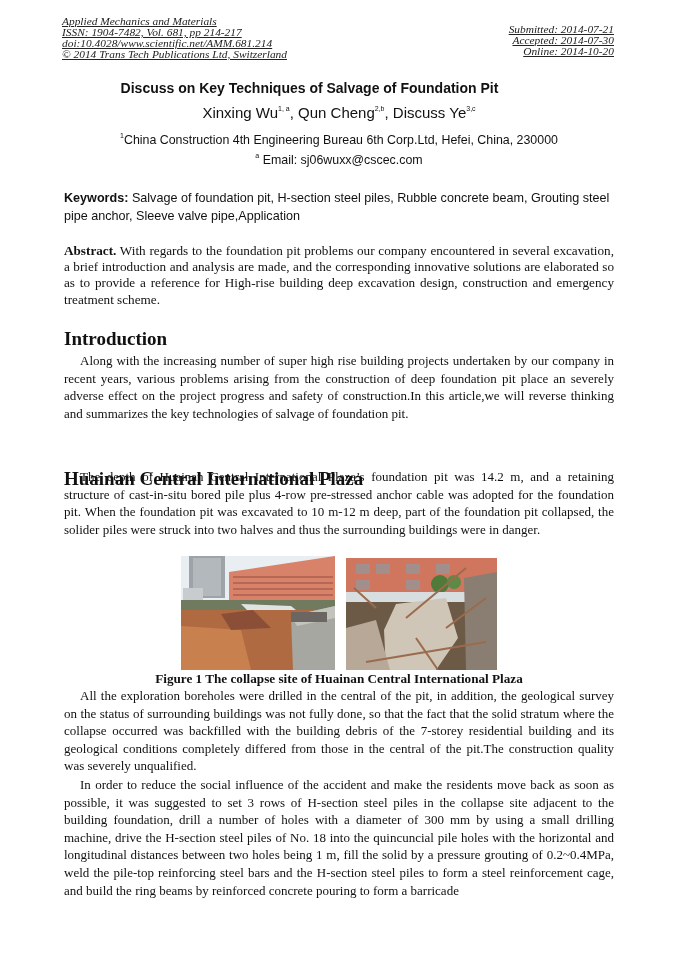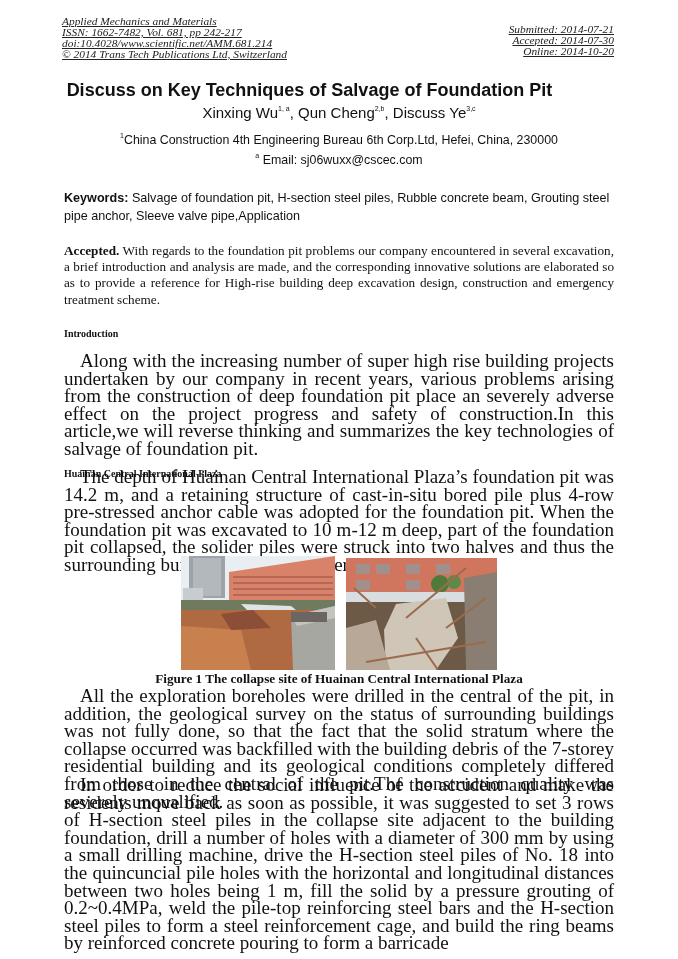--- a/index.html
+++ b/index.html
@@ -7,21 +7,21 @@
       width: 678px; height: 959px; background: #ffffff; position: relative;
       overflow: hidden; color: #111;
       font-family: "Liberation Serif", serif;
     }
     .abs { position: absolute; }
     .hdr { font-style: italic; font-size: 11.4px; line-height: 11px; color: #222; text-decoration: underline; }
     .hdr-left { left: 62px; top: 16px; }
     .hdr-right { right: 64px; top: 24px; text-align: right; }
     .title {
       left: 0; width: 619px; top: 80px; text-align: center;
-      font-family: "Liberation Sans", sans-serif; font-weight: bold; font-size: 18px;
+      font-family: "Liberation Sans", sans-serif; font-weight: bold; font-size: 14px;
     }
     .authors {
       left: 0; width: 678px; top: 104px; text-align: center;
       font-family: "Liberation Sans", sans-serif; font-size: 15px;
     }
     .authors sup { font-size: 7px; vertical-align: 7px; }
     .affil {
       left: 0; width: 678px; top: 132px; text-align: center;
       font-family: "Liberation Sans", sans-serif; font-size: 12.4px;
     }
@@ -33,39 +33,39 @@
     .keywords {
       left: 64px; width: 552px; top: 189px;
       font-family: "Liberation Sans", sans-serif; font-size: 12.6px; line-height: 18px;
     }
     .keywords b { font-weight: bold; margin-top: 48px; }
     .abstract {
       left: 64px; width: 550px; top: 243px;
       font-size: 13.2px; line-height: 16.2px; text-align: justify;
     }
     .abstract b { font-weight: bold; }
-    .section-h { left: 64px; font-weight: bold; font-size: 10px; }
+    .section-h { left: 64px; font-weight: bold; font-size: 19px; }
     .para {
-      left: 64px; width: 550px; font-size: 19px; line-height: 17.6px;
+      left: 64px; width: 550px; font-size: 13px; line-height: 17.6px;
       text-align: justify; text-indent: 16px;
     }
     .photo { position: absolute; overflow: hidden; }
     .photo1 { left: 181px; top: 556px; width: 154px; height: 114px; }
     .photo2 { left: 346px; top: 558px; width: 151px; height: 112px; }
     .caption {
       left: 0; width: 678px; top: 671px; text-align: center;
       font-weight: bold; font-size: 13.2px;
     }
   </style>
 </head>
 <body>
 
 <div class="abs hdr hdr-left">
   <div>Applied Mechanics and Materials</div>
-  <div>ISSN: 1662-7482, Vol. 681, pp 242-217</div>
+  <div>ISSN: 1904-7482, Vol. 681, pp 214-217</div>
   <div>doi:10.4028/www.scientific.net/AMM.681.214</div>
   <div>© 2014 Trans Tech Publications Ltd, Switzerland</div>
 </div>
 <div class="abs hdr hdr-right">
   <div>Submitted: 2014-07-21</div>
   <div>Accepted: 2014-07-30</div>
   <div>Online: 2014-10-20</div>
 </div>
 
 <div class="abs title">Discuss on Key Techniques of Salvage of Foundation Pit</div>
@@ -77,21 +77,21 @@
 </div>
 <div class="abs email">
   <sup>a</sup><span> Email: sj06wuxx@cscec.com</span>
 </div>
 
 <div class="abs keywords">
   <b>Keywords:</b><span> Salvage of foundation pit, H-section steel piles, Rubble concrete beam, Grouting steel pipe anchor, Sleeve valve pipe,Application</span>
 </div>
 
 <div class="abs abstract">
-  <b>Accepted.</b><span> With regards to the foundation pit problems our company encountered in several excavation, a brief introduction and analysis are made, and the corresponding innovative solutions are elaborated so as to provide a reference for High-rise building deep excavation design, construction and emergency treatment scheme.</span>
+  <b>Abstract.</b><span> With regards to the foundation pit problems our company encountered in several excavation, a brief introduction and analysis are made, and the corresponding innovative solutions are elaborated so as to provide a reference for High-rise building deep excavation design, construction and emergency treatment scheme.</span>
 </div>
 
 <div class="abs section-h" style="top:328px;">Introduction</div>
 <div class="abs para" style="top:352px;">Along with the increasing number of super high rise building projects undertaken by our company in recent years, various problems arising from the construction of deep foundation pit place an severely adverse effect on the project progress and safety of construction.In this article,we will reverse thinking and summarizes the key technologies of salvage of foundation pit.</div>
 
 <div class="abs section-h" style="top:444px;margin-top:24px;">Huainan Central International Plaza</div>
 <div class="abs para" style="top:468px;">The depth of Huainan Central International Plaza’s foundation pit was 14.2 m, and a retaining structure of cast-in-situ bored pile plus 4-row pre-stressed anchor cable was adopted for the foundation pit. When the foundation pit was excavated to 10 m-12 m deep, part of the foundation pit collapsed, the solider piles were struck into two halves and thus the surrounding buildings were in danger.</div>
 
 <div class="photo photo1">
   <svg width="154" height="114" viewBox="0 0 154 114" xmlns="http://www.w3.org/2000/svg">

